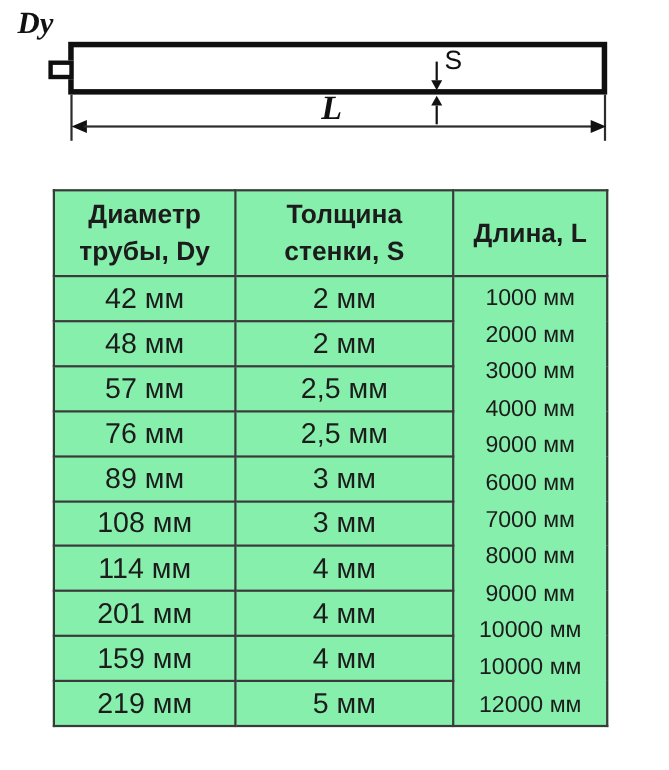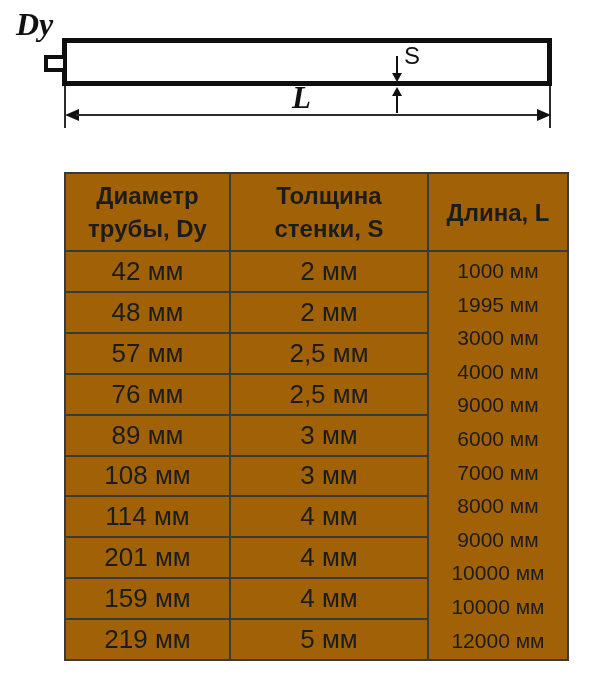--- a/index.html
+++ b/index.html
@@ -22,21 +22,21 @@
   }
   .pipe-stub {
     position: absolute; left: 44px; top: 55px;
     width: 23px; height: 17px;
     border: 4px solid #0f0f0f; background: #ffffff; z-index: 2;
   }
   .dy-label {
     position: absolute; left: 16px; top: 6px;
     font-family: "Liberation Serif", serif;
     font-style: italic; font-weight: bold;
-    font-size: 32px; color: #111111; z-index: 3;
+    font-size: 28px; color: #111111; z-index: 3;
   }
   .s-label {
     position: absolute; left: 404px; top: 42px;
     font-size: 24px; font-weight: 500; color: #111111;
   }
   .s-line-upper { position: absolute; left: 396px; top: 56px; width: 2px; height: 17px; background: #111111; }
   .s-arrow-down {
     position: absolute; left: 392px; top: 73px;
     width: 0; height: 0;
     border-left: 5px solid transparent; border-right: 5px solid transparent;
@@ -67,25 +67,25 @@
   }
   .l-label {
     position: absolute; left: 292px; top: 80px;
     font-family: "Liberation Serif", serif;
     font-style: italic; font-weight: bold;
     font-size: 31px; color: #111111;
   }
 
   
   table.spec {
-    position: absolute; left: 64px; top: 172px;
+    position: absolute; left: 48px; top: 172px;
     width: 503px;
     border-collapse: collapse;
     table-layout: fixed;
-    background: #a16207;
+    background: #86efac;
   }
   table.spec col.c1 { width: 165px; }
   table.spec col.c2 { width: 198px; }
   table.spec col.c3 { width: 140px; }
   table.spec th, table.spec td {
     border: 2px solid #3a3a3a;
     text-align: center;
     vertical-align: middle;
     color: #1c1c1c;
   }
@@ -148,21 +148,21 @@
         <div>стенки, S</div>
       </th>
       <th>Длина, L</th>
     </tr>
 
     <tr>
       <td>42 мм</td>
       <td>2 мм</td>
       <td class="lengths-cell" rowspan="10">
         <div class="length-line">1000 мм</div>
-        <div class="length-line">1995 мм</div>
+        <div class="length-line">2000 мм</div>
         <div class="length-line">3000 мм</div>
         <div class="length-line">4000 мм</div>
         <div class="length-line">9000 мм</div>
         <div class="length-line">6000 мм</div>
         <div class="length-line">7000 мм</div>
         <div class="length-line">8000 мм</div>
         <div class="length-line">9000 мм</div>
         <div class="length-line">10000 мм</div>
         <div class="length-line">10000 мм</div>
         <div class="length-line">12000 мм</div>

